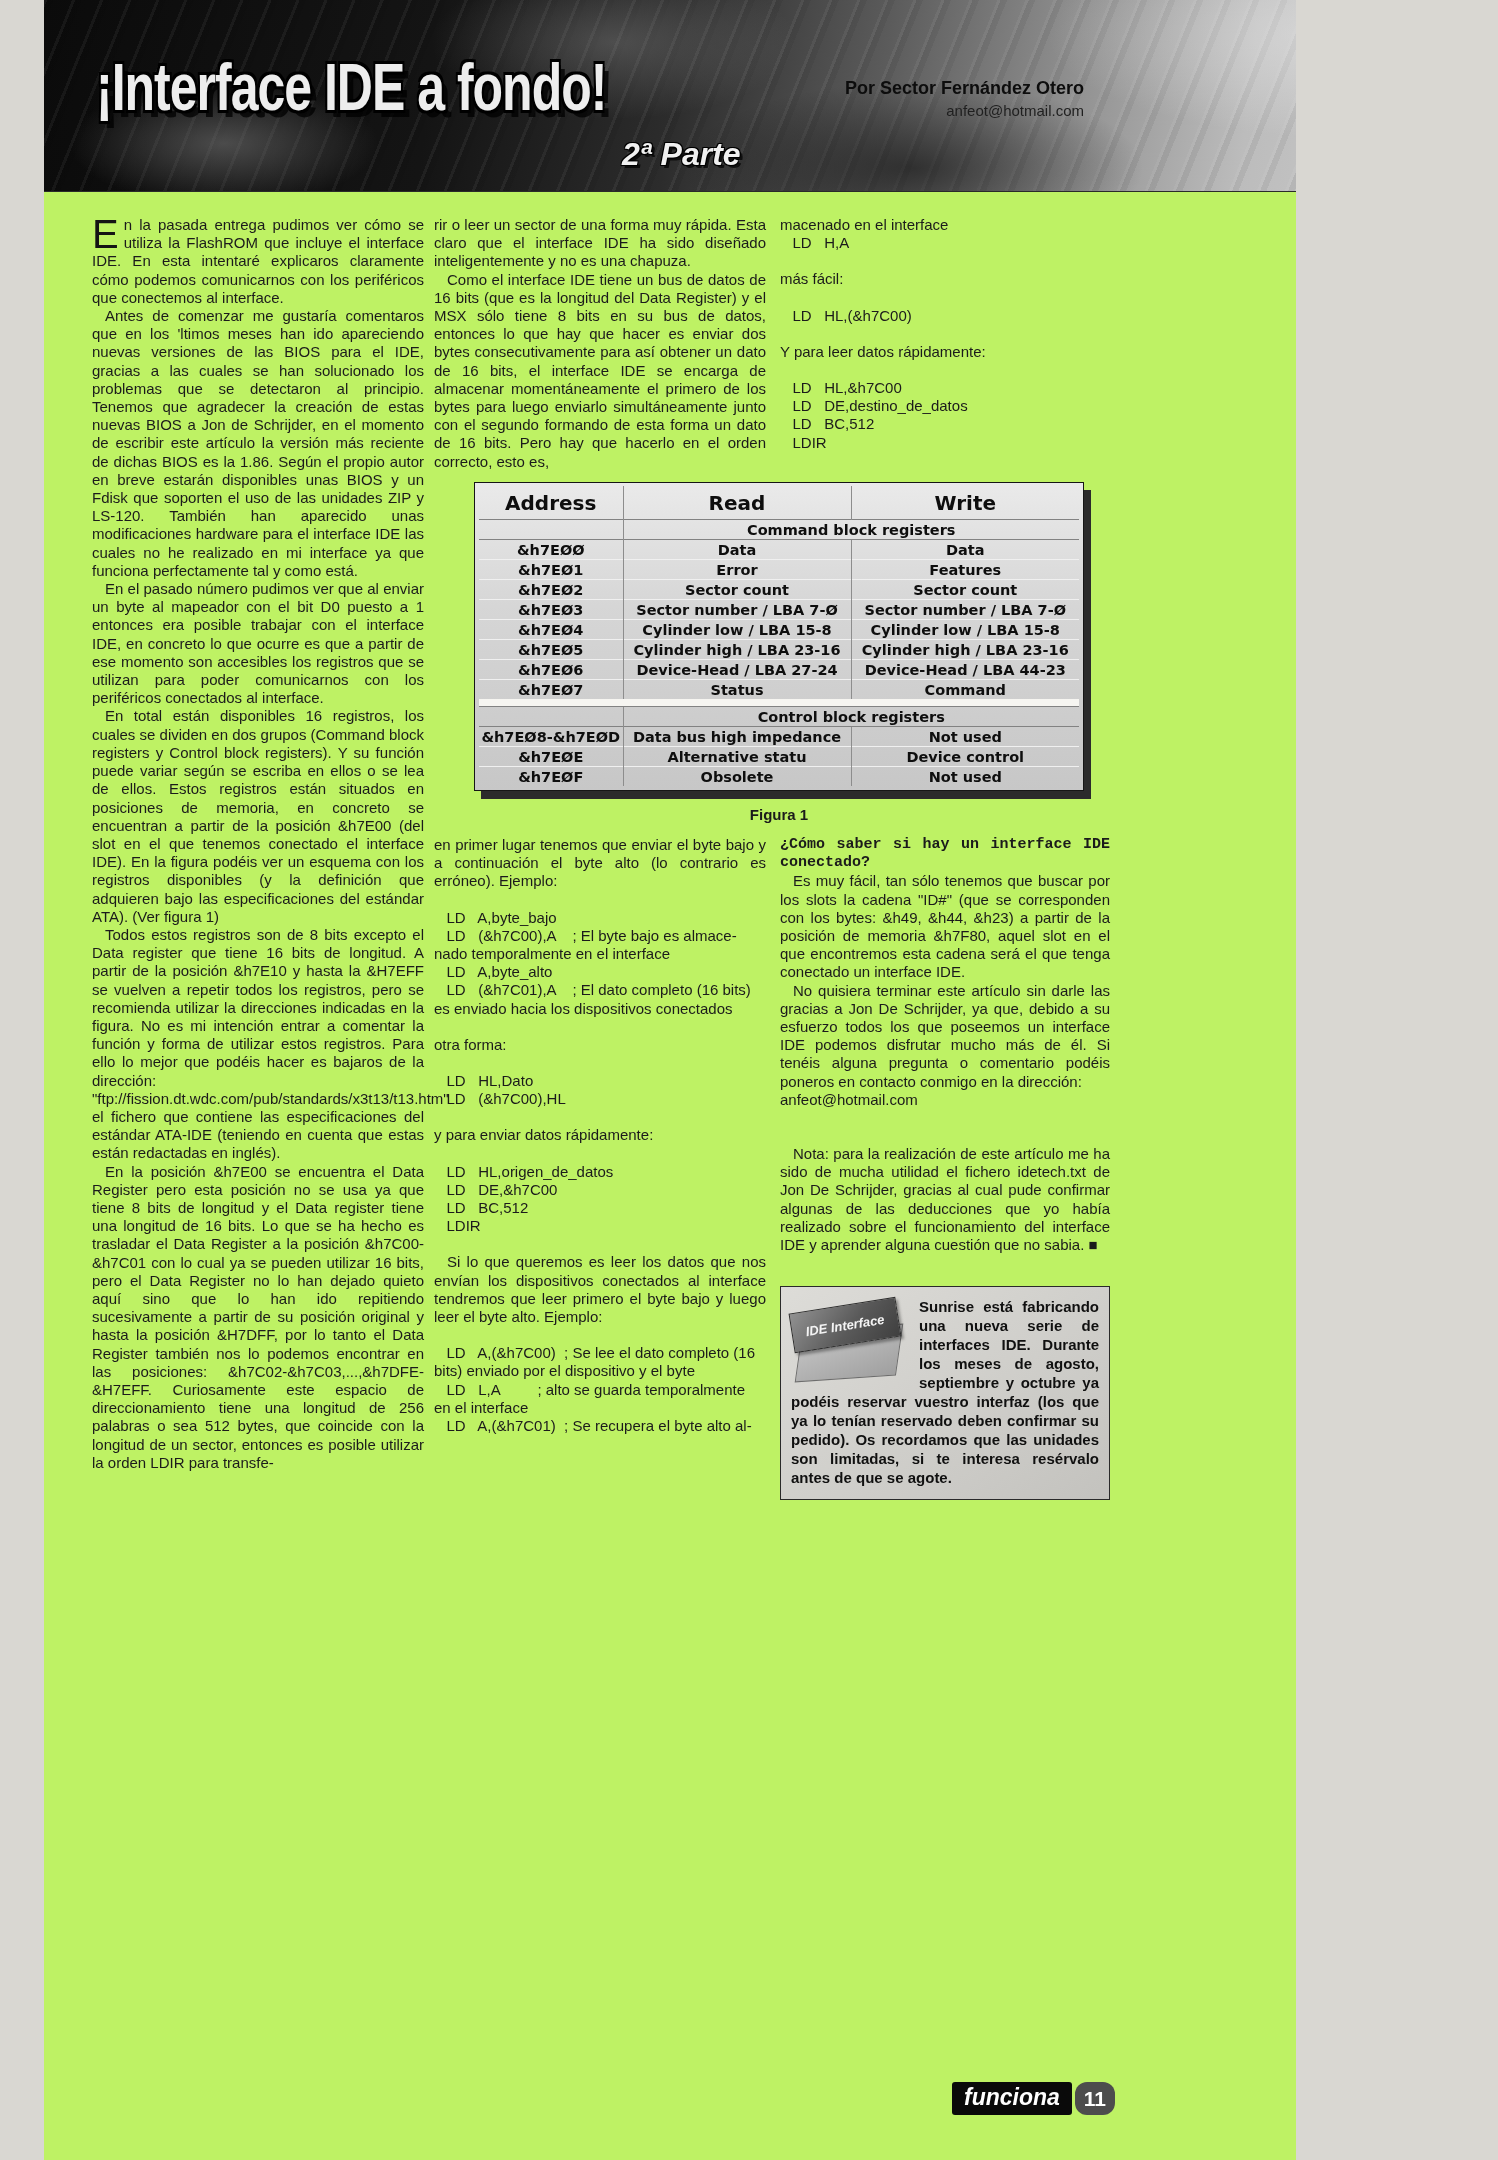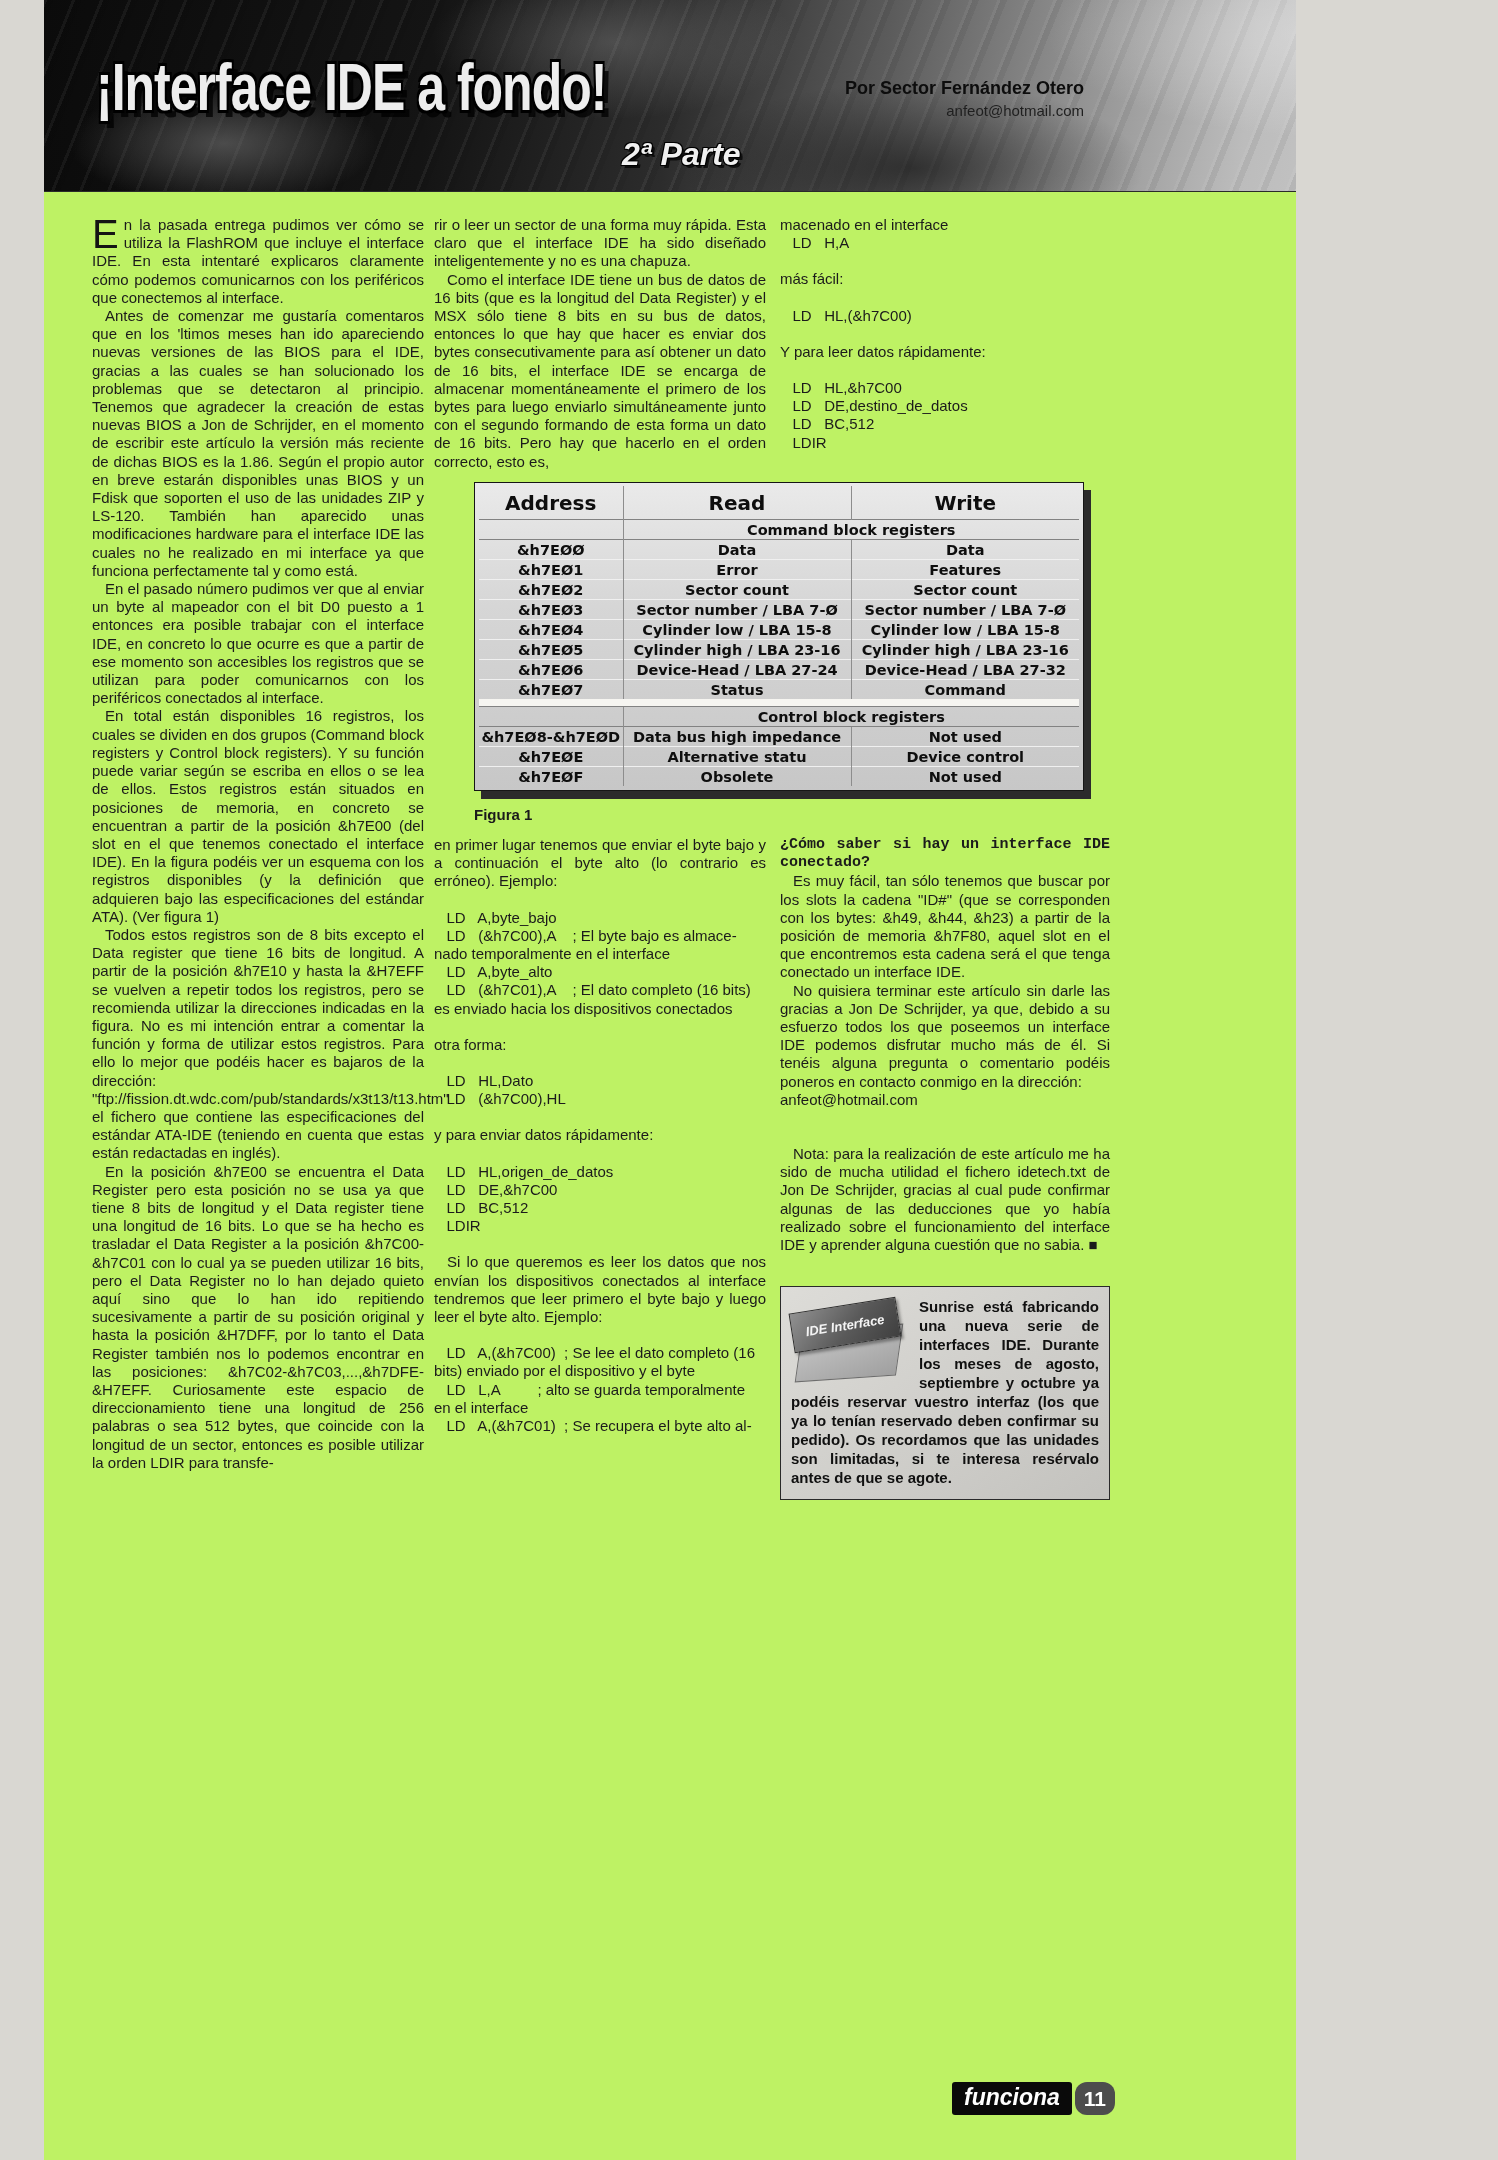--- a/index.html
+++ b/index.html
@@ -70,21 +70,21 @@
   .c-addr { width:24%; } .c-read { width:38%; } .c-write { width:38%; }
   .fig-table th { font-size:20px; font-weight:bold; text-align:center; padding:5px 2px 4px; }
   .fig-table th + th { border-left:1px solid #8d8d8d; }
   .fig-table td { font-size:14.5px; font-weight:bold; text-align:center; padding:2px 2px 1px; border-top:1px solid #f0f0f0; }
   .fig-table td + td { border-left:1px solid #8d8d8d; }
   .fig-table tr.section td { border-top:1px solid #828282; }
   .fig-table tr.section + tr td { border-top:1px solid #828282; }
   .fig-table tr.spacer td { background:#f6f5f1; border:0; height:7px; padding:0; }
   .fig-caption {
     position:absolute; left:430px; top:806px; width:610px;
-    font-size:15px; font-weight:bold;
+    text-align:center; font-size:15px; font-weight:bold;
   }
 
   
   .promo-box {
     position:absolute; left:736px; top:1286px; width:330px;
     background:linear-gradient(145deg,#dddcd8 0%,#cecdc9 60%,#c3c2be 100%);
     border:1px solid #2a2a2a; padding:10px 10px 12px;
   }
   .promo-graphic { float:left; position:relative; width:120px; height:88px; margin:0 8px 2px 0; }
   .disk {
@@ -243,21 +243,21 @@
             <td>Cylinder low / LBA 15-8</td>
           </tr>
           <tr>
             <td>&amp;h7EØ5</td>
             <td>Cylinder high / LBA 23-16</td>
             <td>Cylinder high / LBA 23-16</td>
           </tr>
           <tr>
             <td>&amp;h7EØ6</td>
             <td>Device-Head / LBA 27-24</td>
-            <td>Device-Head / LBA 27-32</td>
+            <td>Device-Head / LBA 44-23</td>
           </tr>
           <tr>
             <td>&amp;h7EØ7</td>
             <td>Status</td>
             <td>Command</td>
           </tr>
           <tr class="spacer">
             <td colspan="3"></td>
           </tr>
           <tr class="section">

